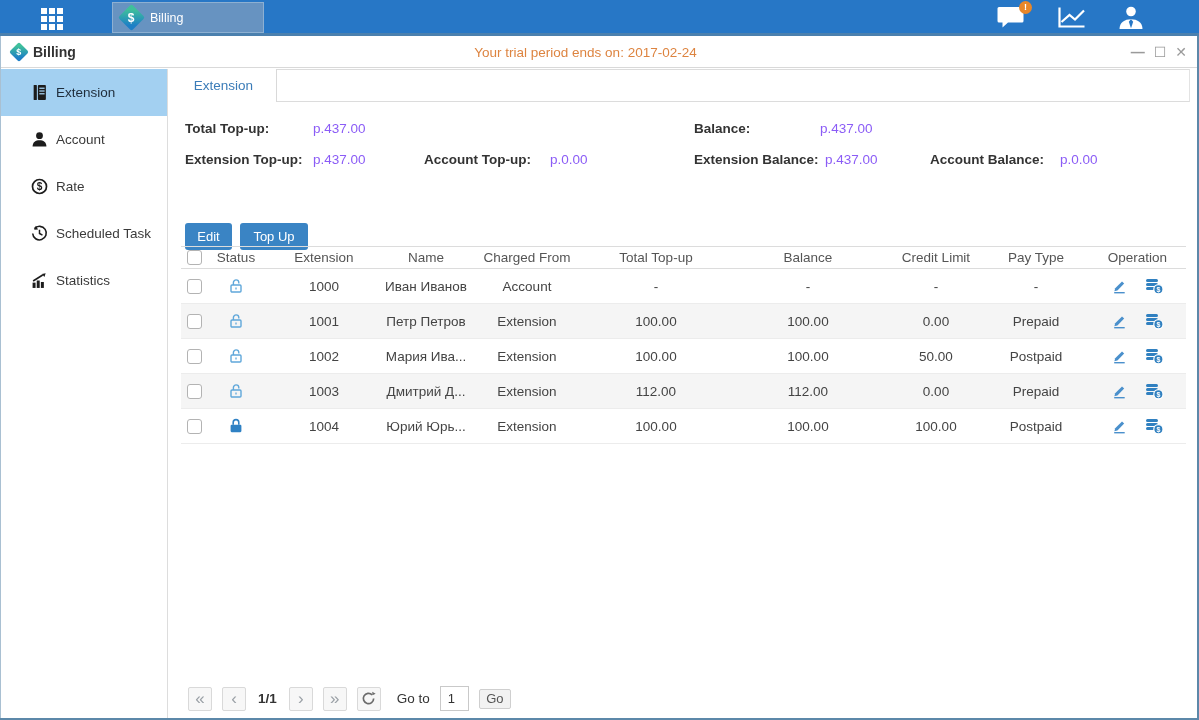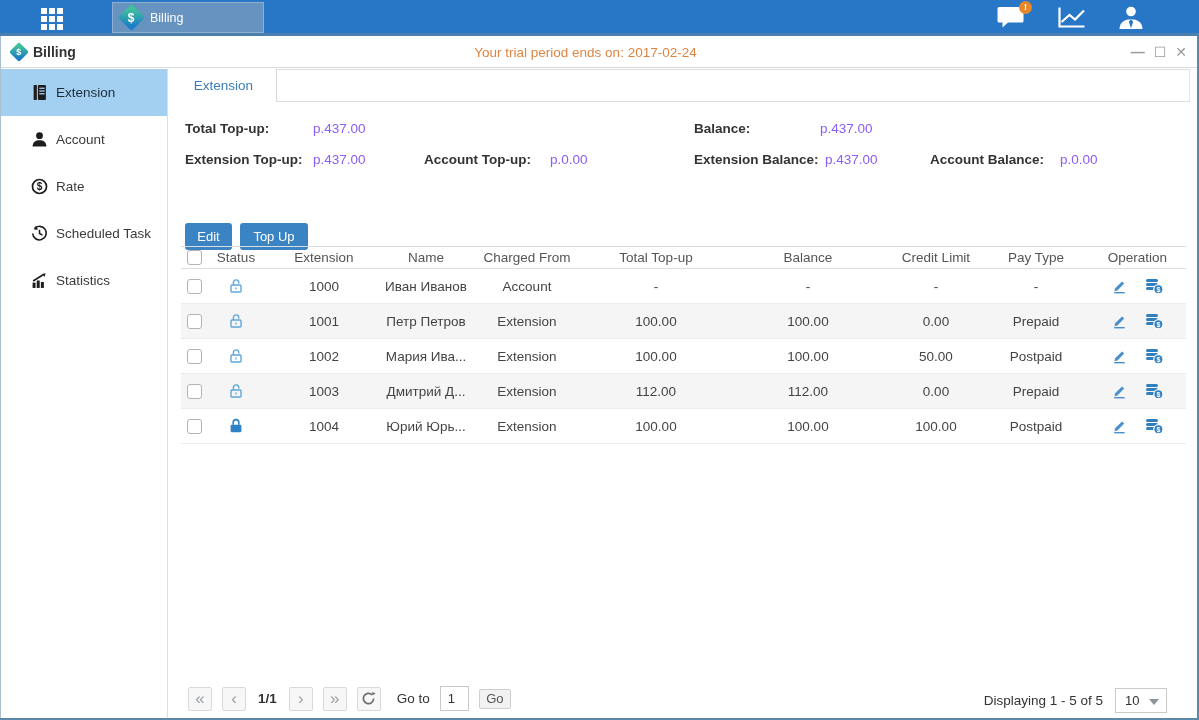--- a/index.html
+++ b/index.html
@@ -425,21 +425,14 @@
       <div class="pbtn refresh">
         <svg width="15" height="15" viewBox="0 0 16 16">
             <path d="M13.5 8a5.5 5.5 0 1 1-1.6-3.9" fill="none" stroke="#6b6b6b" stroke-width="1.8"></path>
             <path d="M12 0.8 L12.2 4.6 L15.6 3 Z" fill="#6b6b6b"></path>
           </svg>
       </div>
       <span class="goto-label">Go to</span>
       <input class="goto-input" value="1" style="">
       <button class="go-btn">Go</button>
     </div>
-    <div class="pg-right">
-      <span>Displaying 1 - 5 of 5</span>
-      <div class="size-select">
-        <span>10</span>
-        <span class="caret"></span>
-      </div>
-    </div>
   </div>
 </div>
 
 </body></html>

